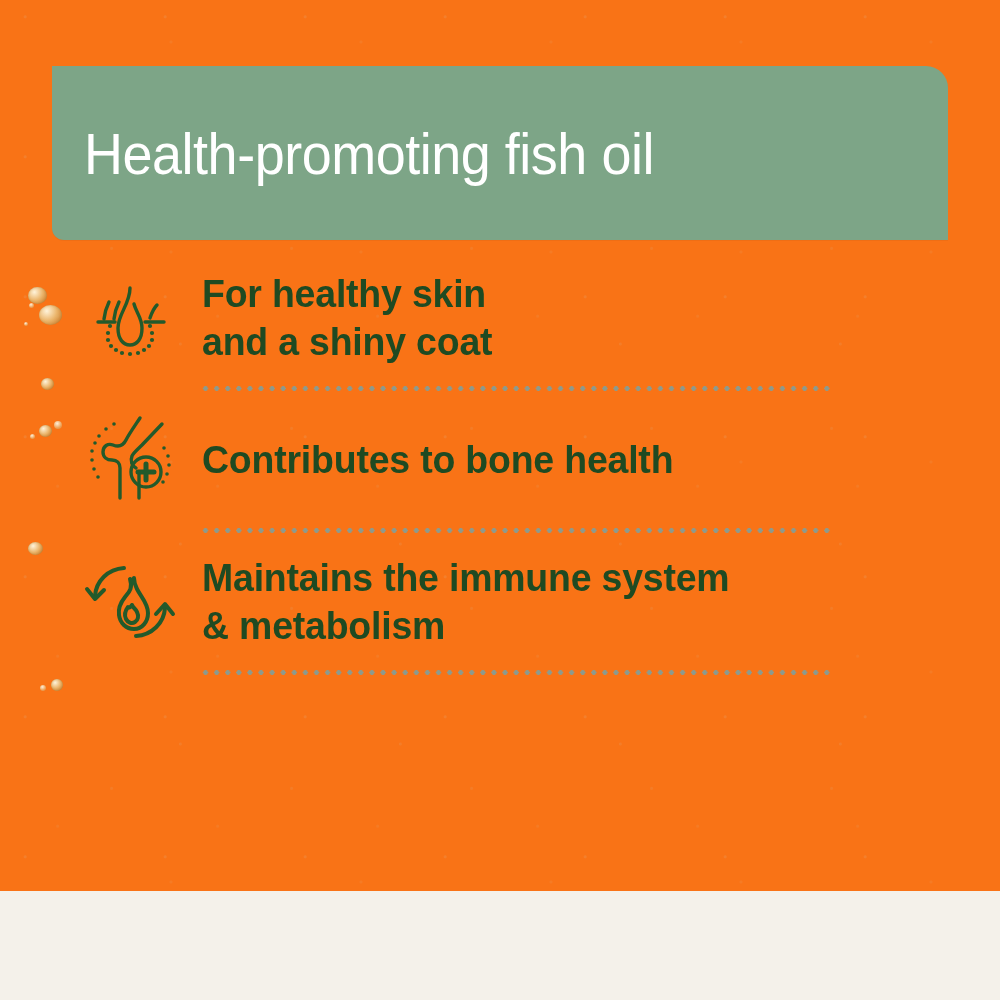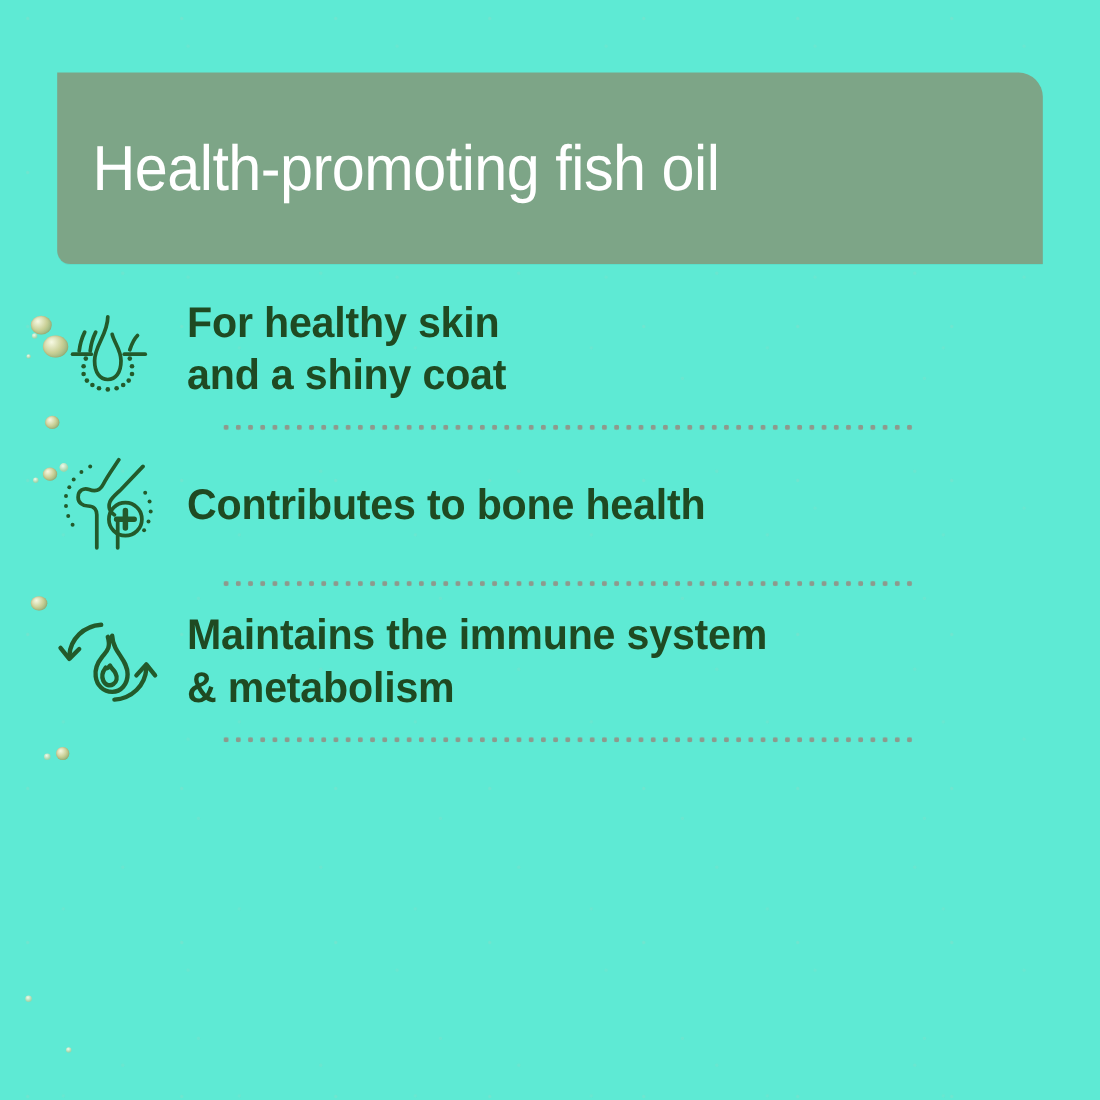--- a/index.html
+++ b/index.html
@@ -10,22 +10,22 @@
     width: 1000px;
     height: 1000px;
     background: #f4f1ea;
     font-family: "Liberation Sans", sans-serif;
     overflow: hidden;
   }
 
   #page {
     position: relative;
     width: 1000px;
-    height: 1000px;
-    background: #5eead4;
+    height: 891px;
+    background: #f97316;
     overflow: hidden;
   }
 
   
   .paper-grain {
     position: absolute;
     inset: 0;
     pointer-events: none;
     background-image:
       radial-gradient(circle at 18% 12%, rgba(210,200,180,.18) 0 1px, transparent 2px),
@@ -68,21 +68,21 @@
     position: absolute;
     left: 0;
     top: 258px;
     width: 1000px;
   }
   .benefit-row {
     position: relative;
     display: flex;
     align-items: center;
     min-height: 120px;
-    padding-left: 48px;
+    padding-left: 80px;
   }
   .benefit-icon {
     width: 100px;
     flex: 0 0 100px;
     display: flex;
     align-items: center;
     justify-content: center;
     color: #235a2b;
   }
   .benefit-icon svg {

